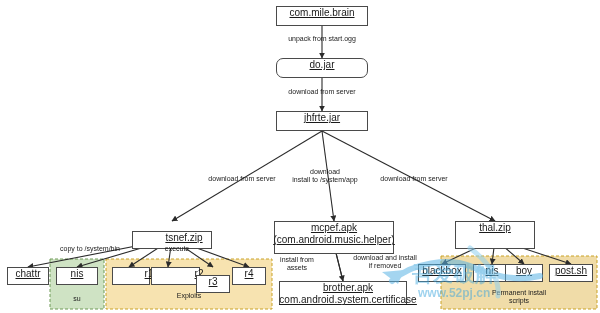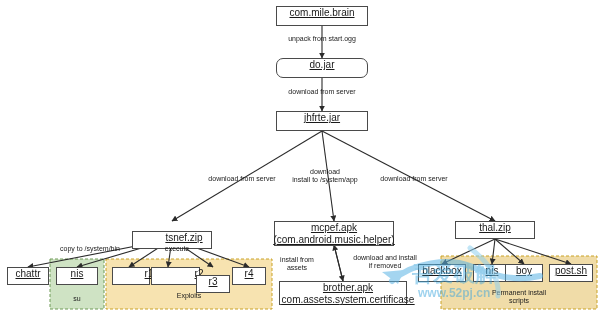--- a/index.html
+++ b/index.html
@@ -119,25 +119,25 @@
       </div>
       <div class="node" style="left: 276px; top: 58px; width: 92px; height: 20px; border-radius: 7px;">
         <span>do.jar</span>
       </div>
       <div class="node" style="left: 276px; top: 111px; width: 92px; height: 20px;">
         <span>jhfrte.jar</span>
       </div>
       <div class="node" style="left: 132px; top: 231px; width: 80px; height: 18px; padding-left: 24px;">
         <span>tsnef.zip</span>
       </div>
-      <div class="node" style="left: 274px; top: 221px; width: 120px; height: 25px;">
+      <div class="node" style="left: 274px; top: 221px; width: 120px; height: 33px;">
         <span>mcpef.apk</span>
         <span class="ln2">(com.android.music.helper)</span>
       </div>
-      <div class="node" style="left: 455px; top: 221px; width: 80px; height: 18px;">
+      <div class="node" style="left: 455px; top: 221px; width: 80px; height: 28px;">
         <span>thal.zip</span>
       </div>
       <div class="node" style="left: 7px; top: 267px; width: 42px; height: 18px;">
         <span>chattr</span>
       </div>
       <div class="node" style="left: 56px; top: 267px; width: 42px; height: 18px;">
         <span>nis</span>
       </div>
       <div class="node" style="left: 112px; top: 267px; width: 34px; height: 18px; padding-left: 36px;">
         <span>r1</span>
@@ -146,21 +146,21 @@
         <span>r2</span>
       </div>
       <div class="node" style="left: 196px; top: 267px; width: 34px; height: 18px; margin-top: 8px;">
         <span>r3</span>
       </div>
       <div class="node" style="left: 232px; top: 267px; width: 34px; height: 18px;">
         <span>r4</span>
       </div>
       <div class="node" style="left: 279px; top: 281px; width: 128px; height: 24px; padding-left: 10px;">
         <span>brother.apk</span>
-        <span class="ln2">com.assets.system.certificase</span>
+        <span class="ln2">com.android.system.certificase</span>
       </div>
       <div class="node" style="left: 418px; top: 264px; width: 48px; height: 18px;">
         <span>blackbox</span>
       </div>
       <div class="node" style="left: 473px; top: 264px; width: 38px; height: 18px;">
         <span>nis</span>
       </div>
       <div class="node" style="left: 505px; top: 264px; width: 38px; height: 18px;">
         <span>boy</span>
       </div>

